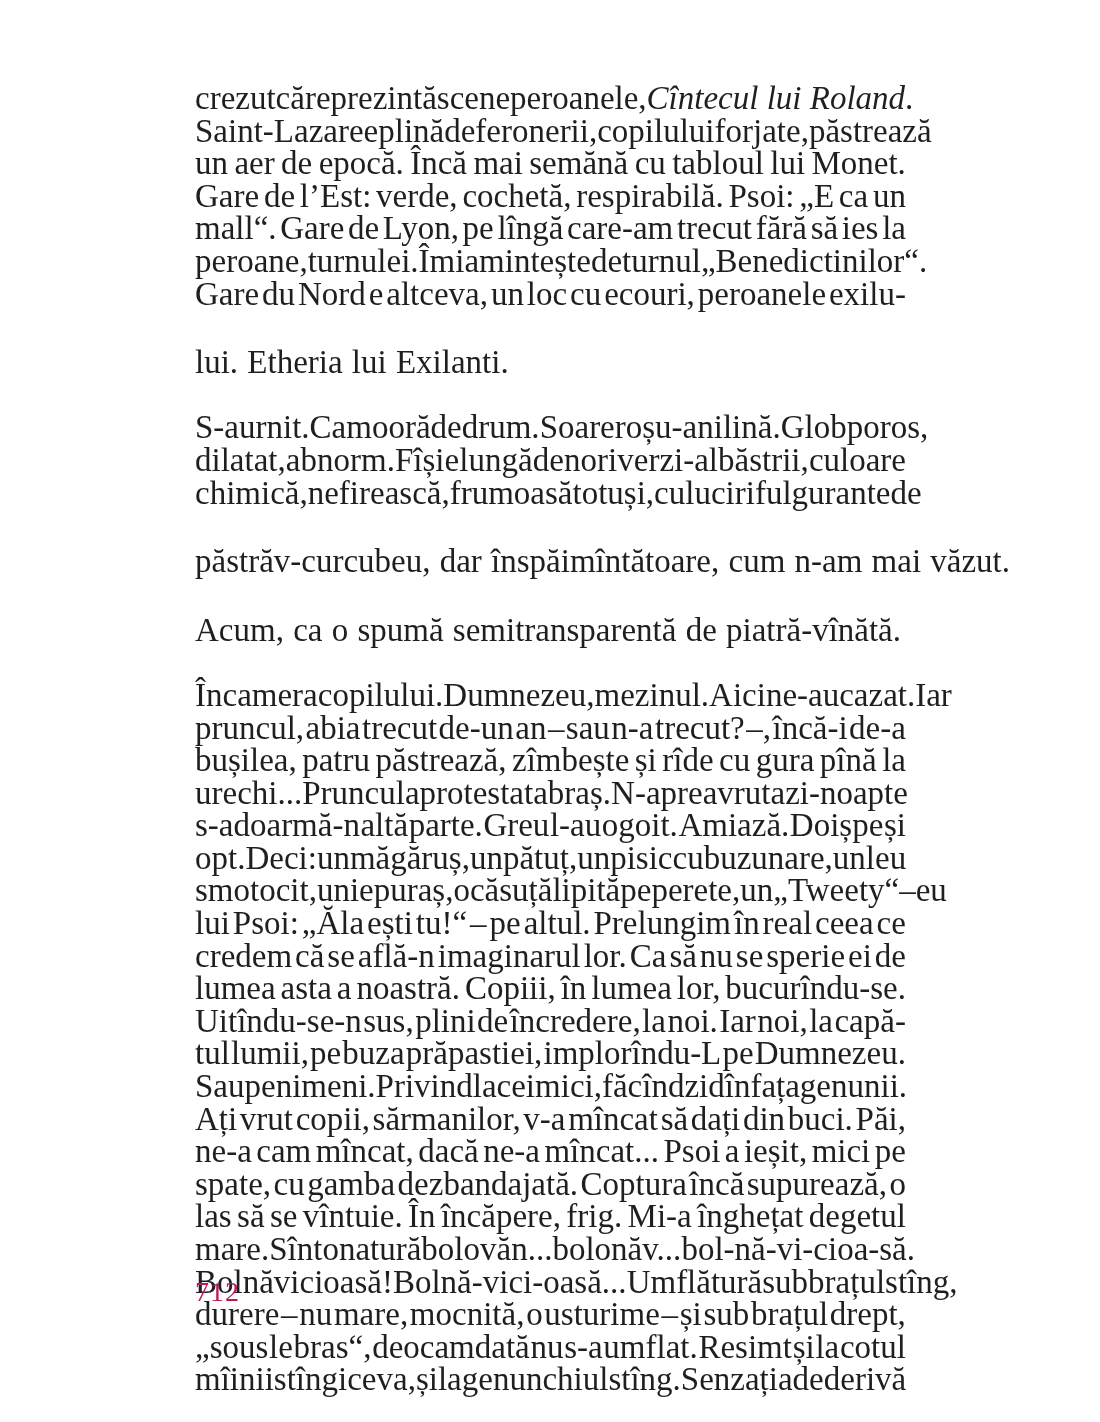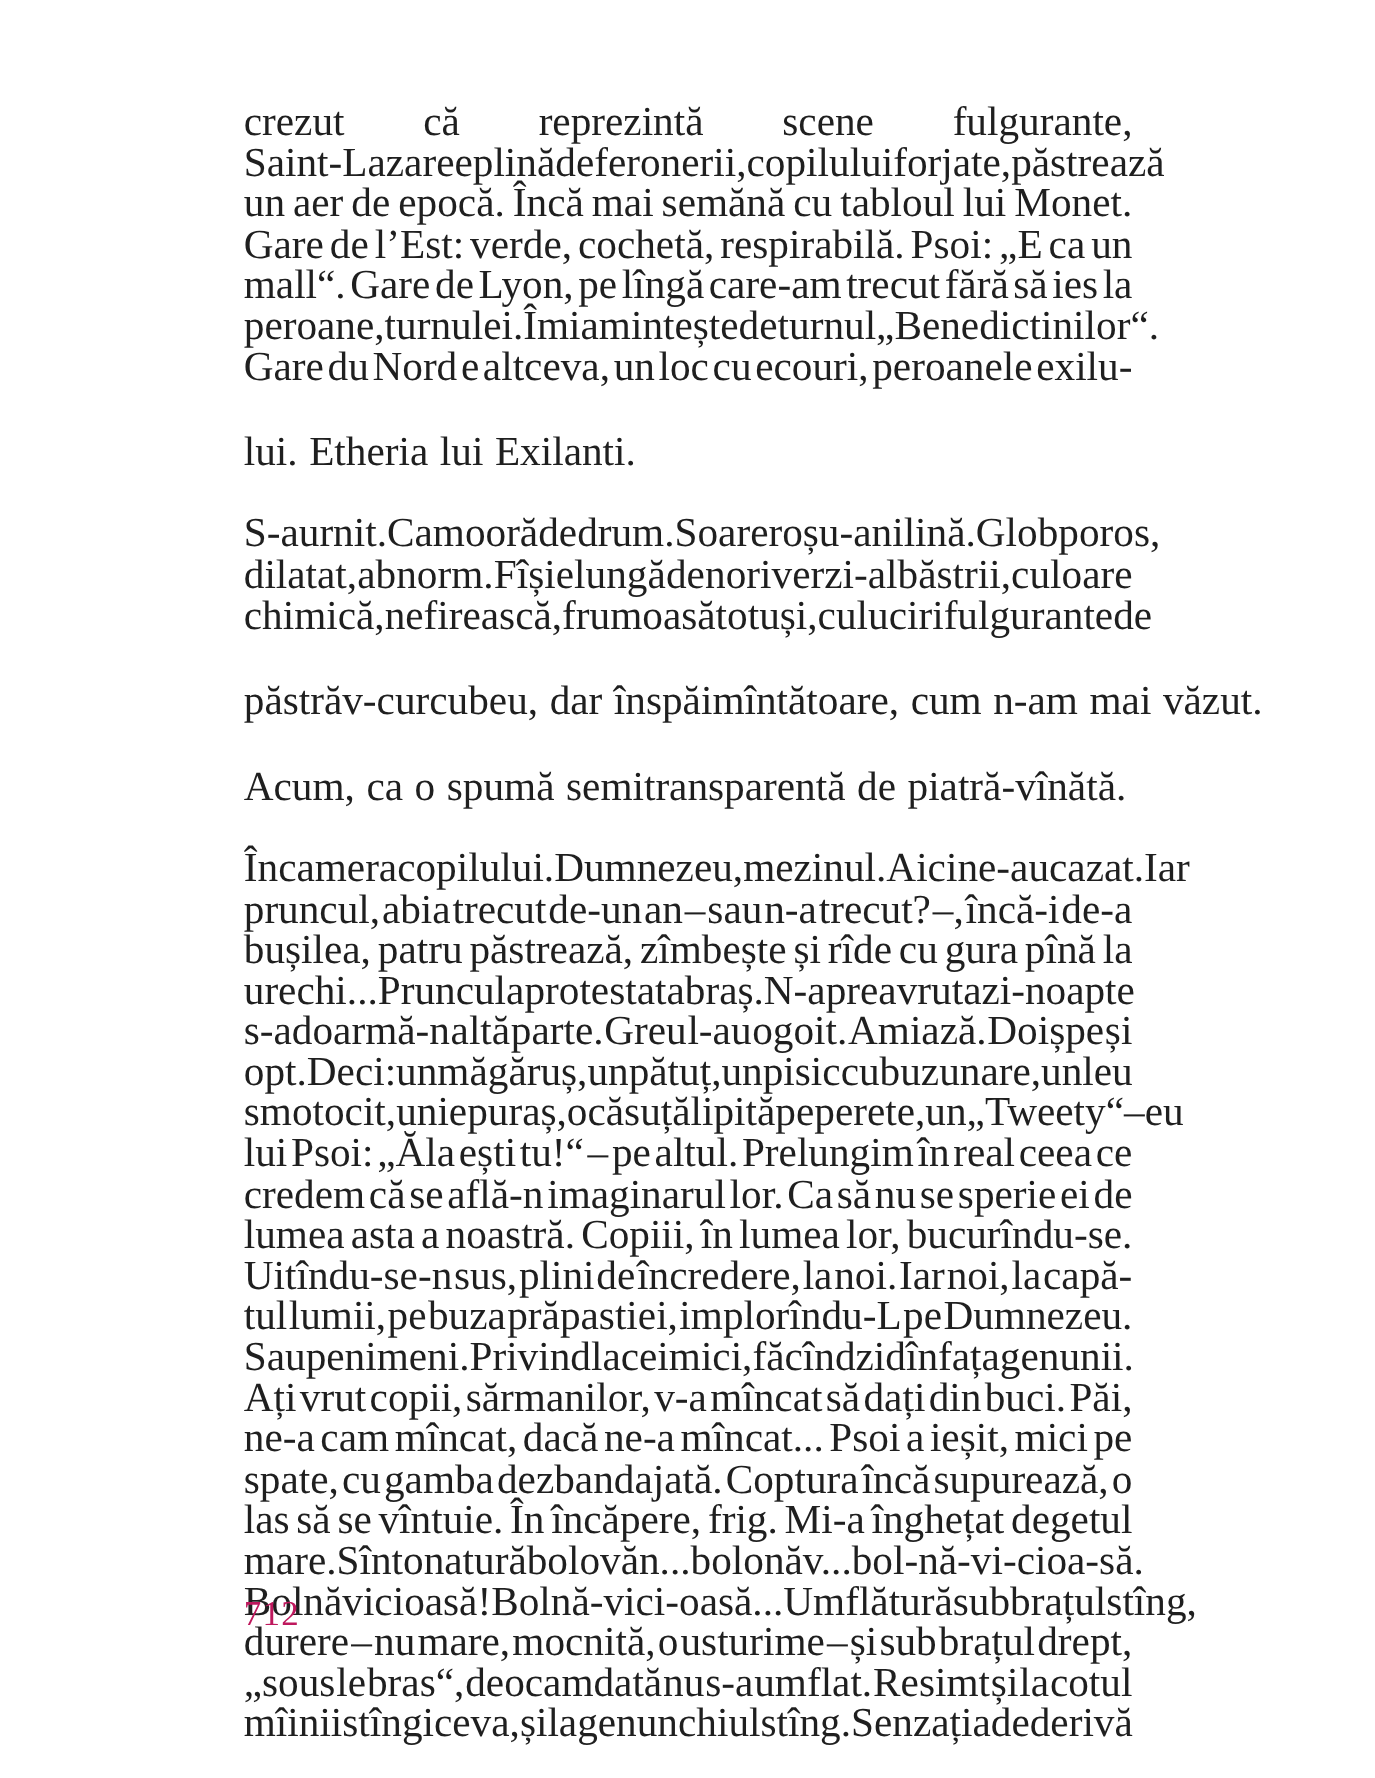--- a/index.html
+++ b/index.html
@@ -31,21 +31,22 @@
 </head>
 <body>
 
 <div class="page" id="page-body">
     <div class="para">
       <div class="jl">
         <span>crezut</span>
         <span>că</span>
         <span>reprezintă</span>
         <span>scene</span>
-        <span>fulgurante,</span>
+        <span>peroanele,</span>
+        <span><em>Cîntecul lui Roland</em>.</span>
       </div>
       <div class="jl">
         <span>Saint-Lazare</span>
         <span>e</span>
         <span>plină</span>
         <span>de</span>
         <span>feronerii,</span>
         <span>copilului</span>
         <span>forjate,</span>
         <span>păstrează</span>

